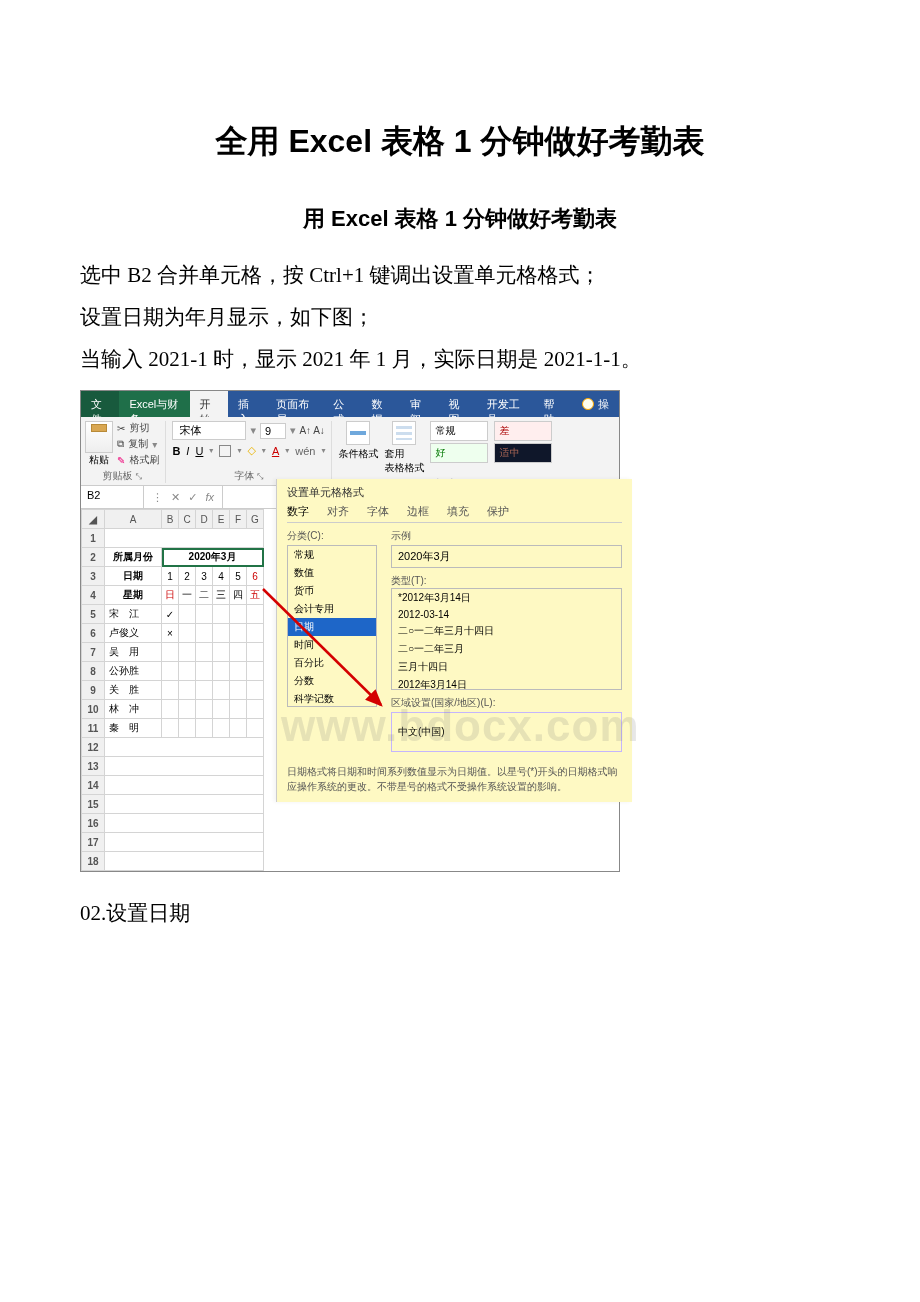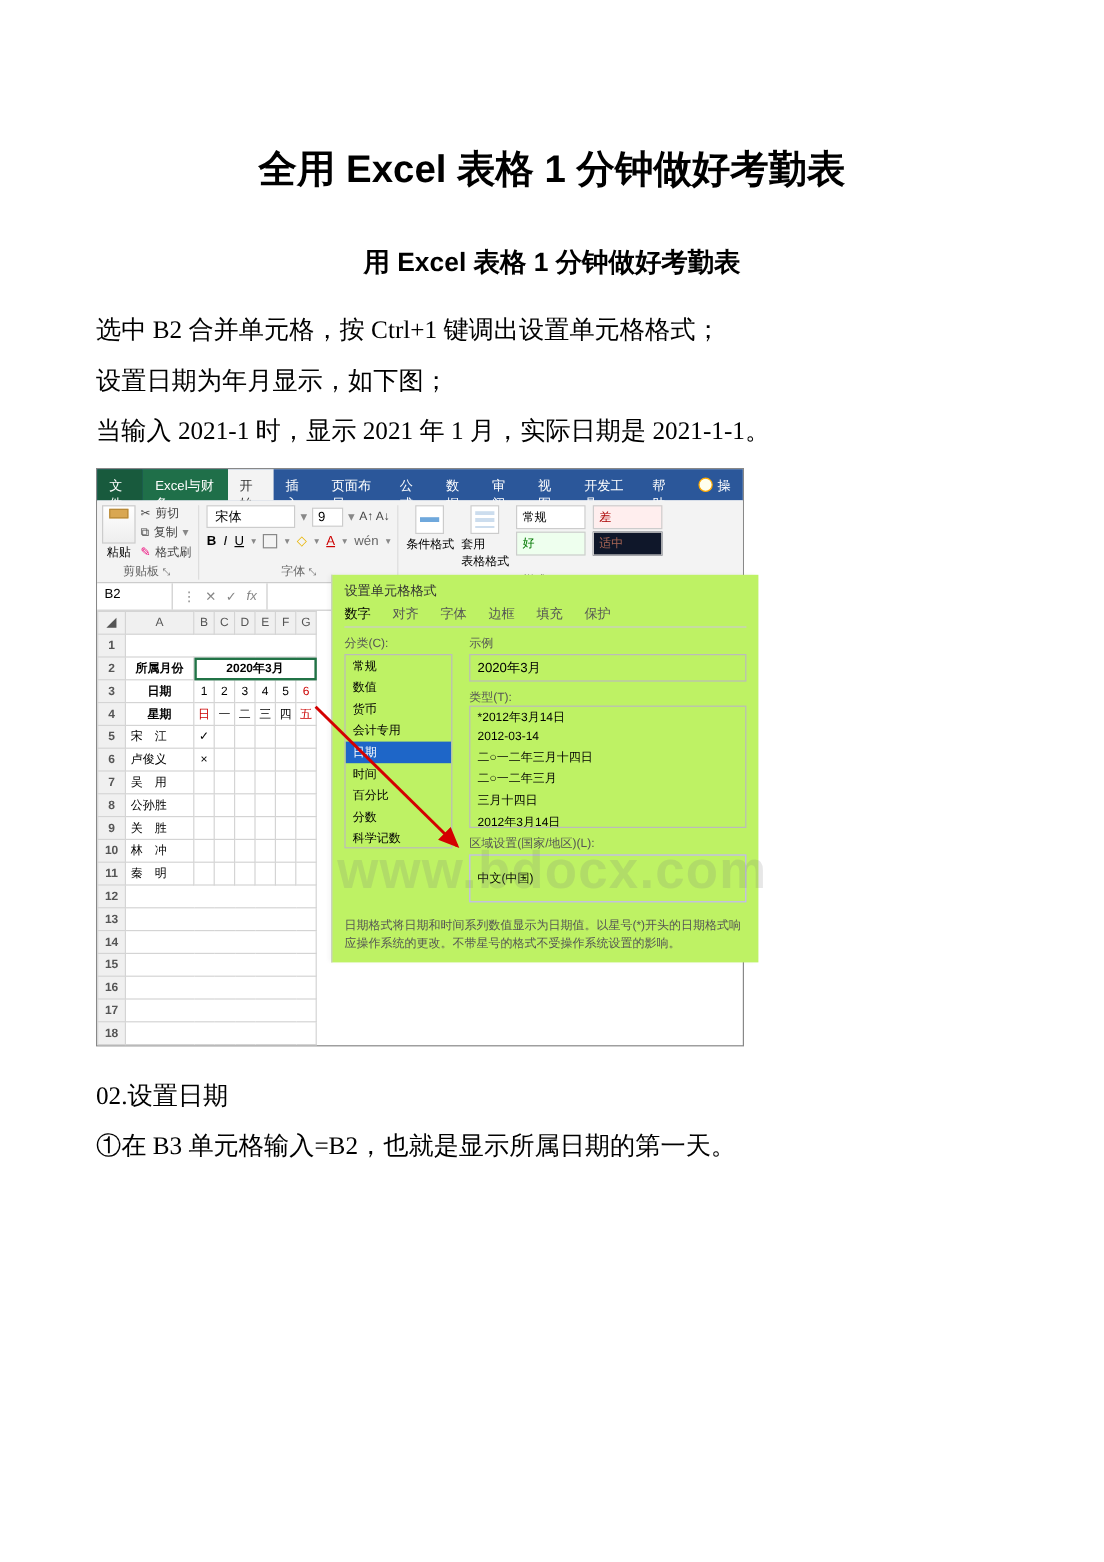--- a/index.html
+++ b/index.html
@@ -177,21 +177,21 @@
   .grid .rowhead { background:#f0f0f0; color:#555; width:22px;}
   .grid .sel { outline:2px solid #217346; outline-offset:-2px;}
   .colA{width:56px;} .colS{width:16px;}
   .merge-head { background:#fff; font-weight:bold;}
   .wk-sun{color:#c00;} .wk-sat{color:#c00;}
   
   .dlg {
     position:absolute;
     left: 195px; top: 88px;
     width: 335px;
-    background:#bef264;
+    background:#fef9c3;
     border-left:1px solid #ccc;
     padding: 6px 10px 8px 10px;
     box-shadow: -2px 0 4px rgba(0,0,0,0.05);
     font-size:11px;
   }
   .dlg-title{ font-size:11px; color:#333; padding-bottom:4px;}
   .dlg-tabs{ display:flex; gap:18px; border-bottom:1px solid #ccc; padding-bottom:3px; margin-bottom:6px; color:#555;}
   .dlg-tabs .on{ color:#000;}
   .dlg-body{ display:flex; gap:14px;}
   .dlg-left{ width:90px;}
@@ -547,16 +547,13 @@
         </defs>
         <line x1="2" y1="2" x2="120" y2="118" stroke="#d40000" stroke-width="2.5" marker-end="url(#ah)"></line>
       </svg>
 
       <div class="watermark">www.bdocx.com</div>
 
     </div>
   </div>
 
   <p class="para">02.设置日期</p>
-  <p class="para">
-    <span class="circlenum">①</span><span>在 B3 单元格输入=B2，也就是显示所属日期的第一天。</span>
-  </p>
 </div>
 
 </body></html>

